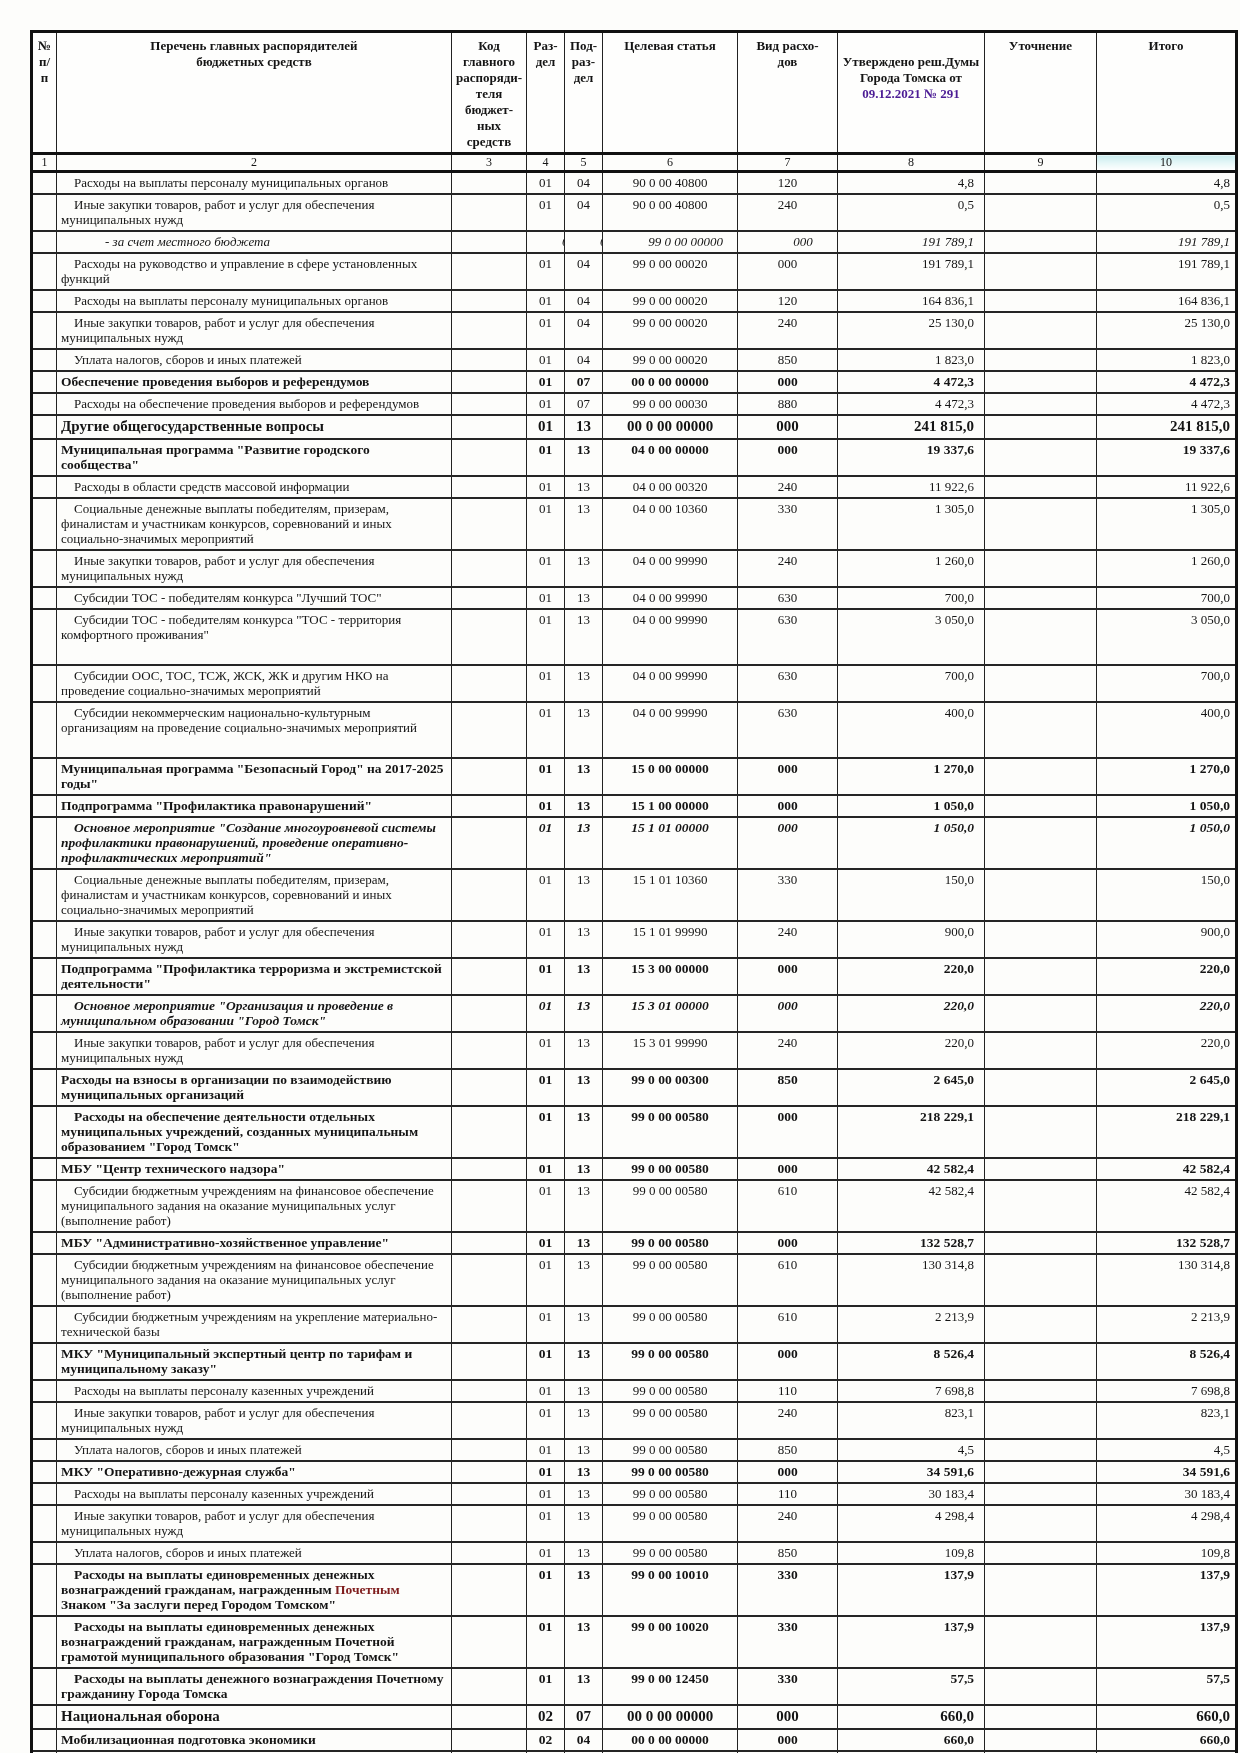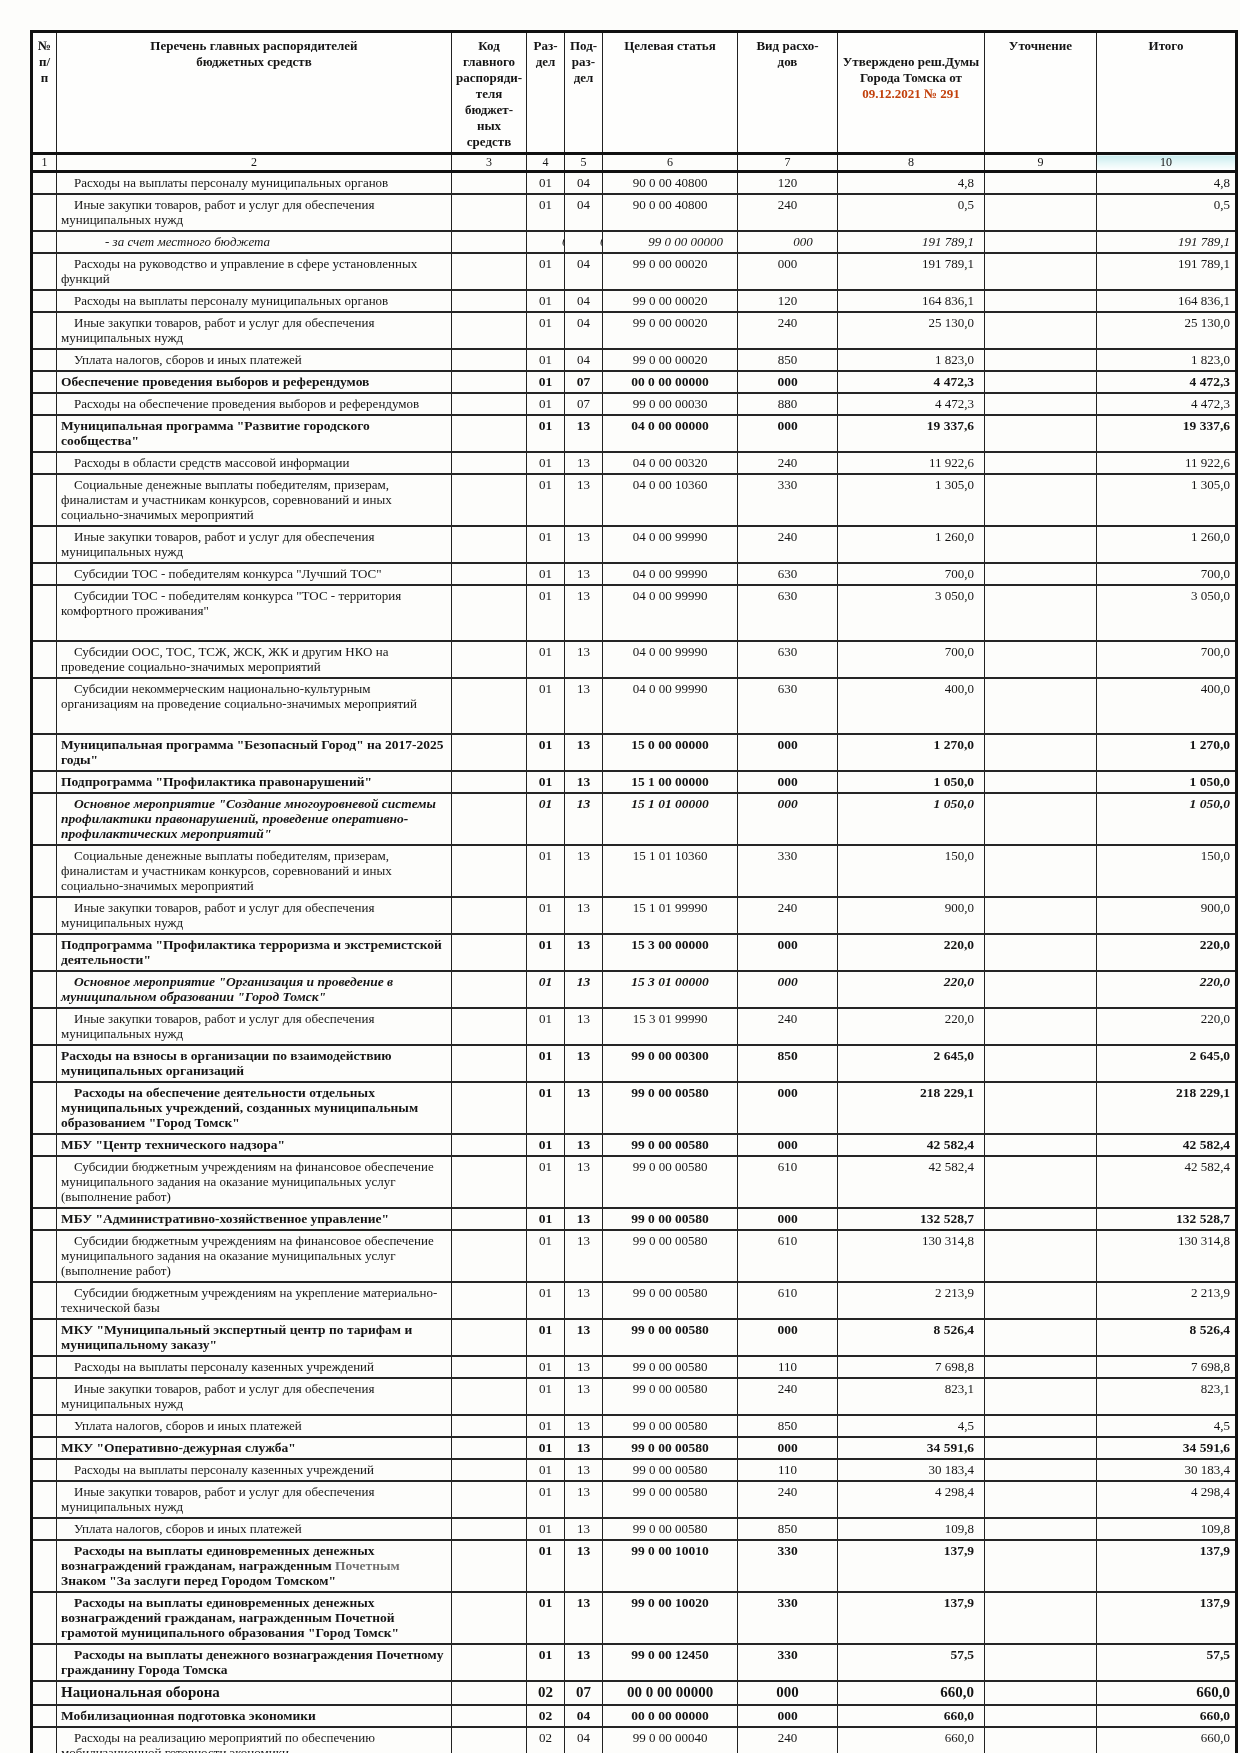--- a/index.html
+++ b/index.html
@@ -39,37 +39,37 @@
     font-size: 13px;
     line-height: 16px;
     background: #fefefd;
   }
   tr.head-row { height: 104px; border-bottom: 3px solid #111; border-top: 3px solid #111; }
   tr.numbering { height: 18px; border-bottom: 3px solid #111; }
   tr.numbering td {
     text-align: center; font-size: 12px; line-height: 13px; padding: 1px 2px;
   }
   .cyan-tint { background: linear-gradient(180deg, #c9ecee 0%, #eefafa 65%, #ffffff 100%); }
-  .date-blue { color: #c2410c; }
+  .date-blue { color: #4c1d95; }
 
   
   tbody td { padding: 2px 4px 3px 4px; }
   .c-name { text-align: left; margin-top: 32px; }
   .c-rz, .c-pr, .c-cs, .c-vr { text-align: center; }
   .c-appr { text-align: right; padding-right: 10px; }
   .c-total { text-align: right; padding-right: 5px; }
   .c-num, .c-code, .c-clar { text-align: center; }
 
   tr.bold td { font-weight: bold; font-size: 13.5px; }
   tr.italic td { font-style: italic; padding-left: 35px; }
   tr.bolditalic td { font-weight: bold; font-style: italic; font-size: 13.5px; }
   tr.section td { font-weight: bold; font-size: 15px; line-height: 17px; }
   tr.ind td.c-name { text-indent: 13px; }
   tr.gap td { padding-bottom: 22px; }
-  .hl-blue { color: #737373; }
+  .hl-blue { color: #7f1d1d; }
 </style>
 </head>
 <body>
 
 <div class="page">
   <table class="budget">
     <colgroup>
       <col style="width:25px">
         <col style="width:395px">
         <col style="width:75px">
@@ -223,20 +223,32 @@
           <td class="c-name">Расходы на обеспечение проведения выборов и референдумов</td>
           <td class="c-code"></td>
           <td class="c-rz">01</td>
           <td class="c-pr">07</td>
           <td class="c-cs">99 0 00 00030</td>
           <td class="c-vr">880</td>
           <td class="c-appr">4 472,3</td>
           <td class="c-clar"></td>
           <td class="c-total">4 472,3</td>
         </tr>
+        <tr class="row section">
+          <td class="c-num"></td>
+          <td class="c-name">Другие общегосударственные вопросы</td>
+          <td class="c-code"></td>
+          <td class="c-rz">01</td>
+          <td class="c-pr">13</td>
+          <td class="c-cs">00 0 00 00000</td>
+          <td class="c-vr">000</td>
+          <td class="c-appr">241 815,0</td>
+          <td class="c-clar"></td>
+          <td class="c-total">241 815,0</td>
+        </tr>
         <tr class="row bold">
           <td class="c-num"></td>
           <td class="c-name">Муниципальная программа "Развитие городского сообщества"</td>
           <td class="c-code"></td>
           <td class="c-rz">01</td>
           <td class="c-pr">13</td>
           <td class="c-cs">04 0 00 00000</td>
           <td class="c-vr">000</td>
           <td class="c-appr">19 337,6</td>
           <td class="c-clar"></td>

